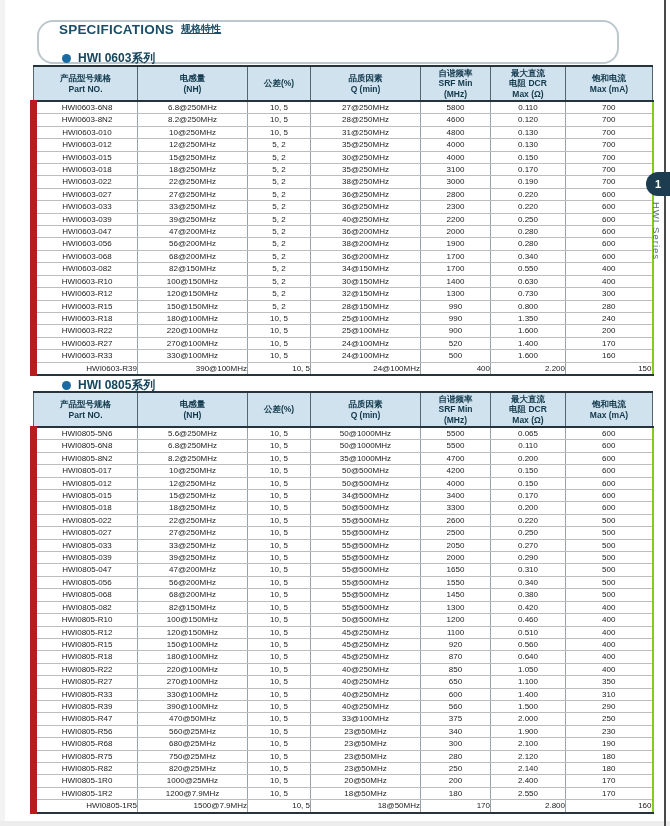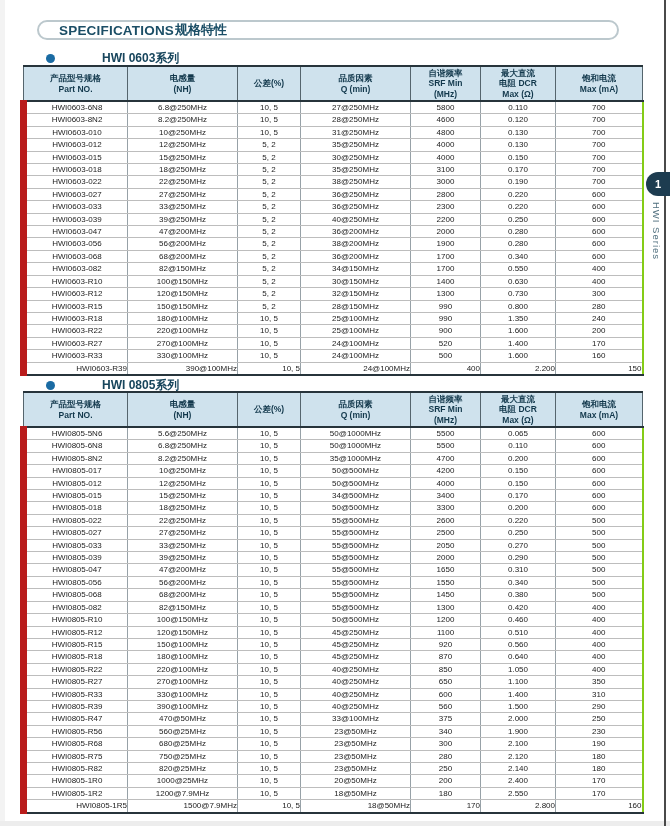--- a/index.html
+++ b/index.html
@@ -10,36 +10,36 @@
   }
   #page{position:relative;width:670px;height:826px;background:#fff;}
 
   
   .edge-left{position:absolute;left:0;top:0;width:5px;height:826px;background:#f3f3f3;}
   .edge-bottom{position:absolute;left:0;top:821px;width:670px;height:5px;background:#ededed;}
   .edge-right-line{position:absolute;left:664px;top:0;width:2px;height:826px;background:#4a4a4a;}
 
   
   .title-pill{
-    position:absolute;left:37px;top:20px;width:582px;height:20px;
+    position:absolute;left:37px;top:20px;width:582px;height:44px;
     border:2px solid #bcc8cd;border-radius:16px;background:#fff;
-    display:flex;align-items:center;padding-left:20px;box-sizing:border-box;
+    display:flex;padding-left:20px;box-sizing:border-box;
   }
   .title-pill .t-en{font-size:13.5px;font-weight:bold;color:#1b4e66;letter-spacing:.2px;}
-  .title-pill .t-zh{font-size:13px;font-weight:bold;color:#1b4e66;margin-left:1px;}
+  .title-pill .t-zh{font-size:10px;font-weight:bold;color:#1b4e66;margin-left:7px;text-decoration:underline;}
 
   
-  .section-hd{position:absolute;left:46px;display:flex;align-items:center;gap:40px;}
+  .section-hd{position:absolute;left:62px;display:flex;align-items:center;}
   .section-hd .bullet{width:9px;height:9px;border-radius:50%;background:#1a6ba3;margin-right:7px;}
   .section-hd .s-label{font-size:12px;font-weight:bold;color:#17455c;}
   #sec1{top:50px;}
   #sec2{top:377px;}
 
   
-  .spec-table{position:absolute;left:20px;}
+  .spec-table{position:absolute;left:30px;}
   #table1{top:65px;}
   #table2{top:391px;}
   table{border-collapse:collapse;table-layout:fixed;width:619px;background:#fff;}
   thead th{
     background:#cfe2ed;color:#12384c;font-size:8.5px;font-weight:bold;
     border:1px solid #55656d;border-top:2px solid #27343b;border-bottom:2px solid #27343b;
     height:33px;white-space:pre-line;line-height:1.25;text-align:center;vertical-align:middle;padding:0;
   }
   tbody td{
     font-size:8px;color:#222;text-align:center;vertical-align:middle;padding:0;

